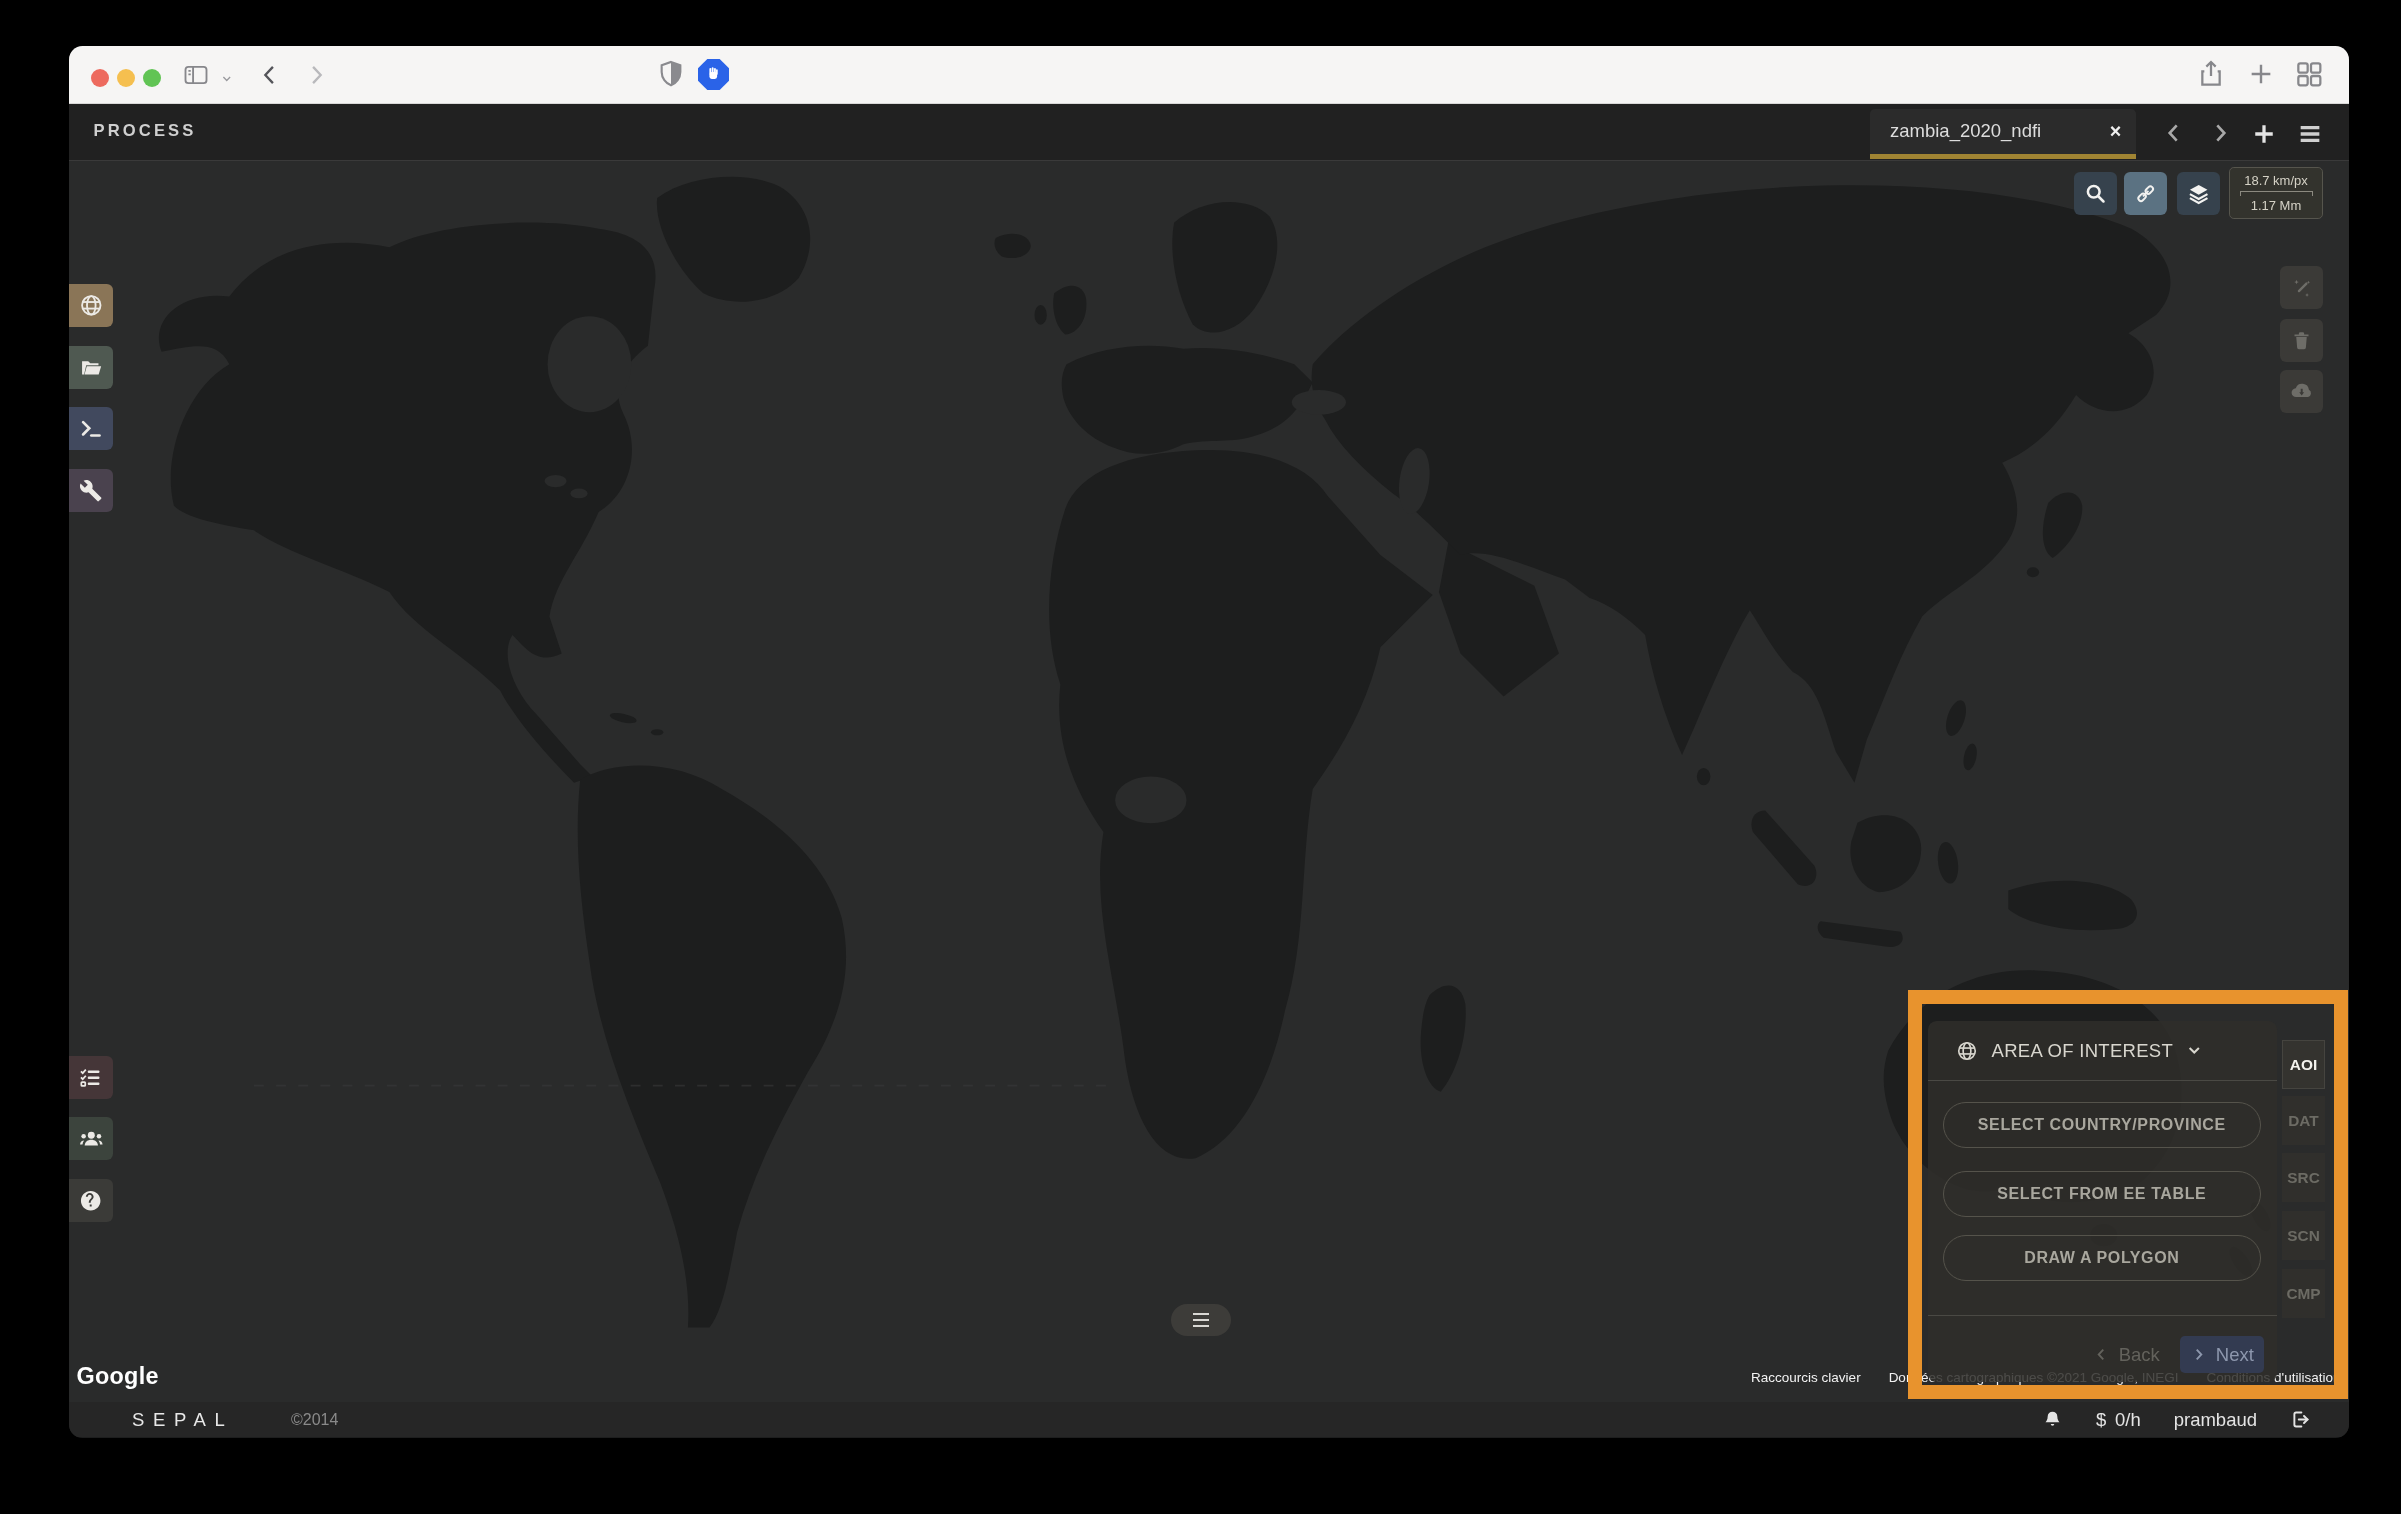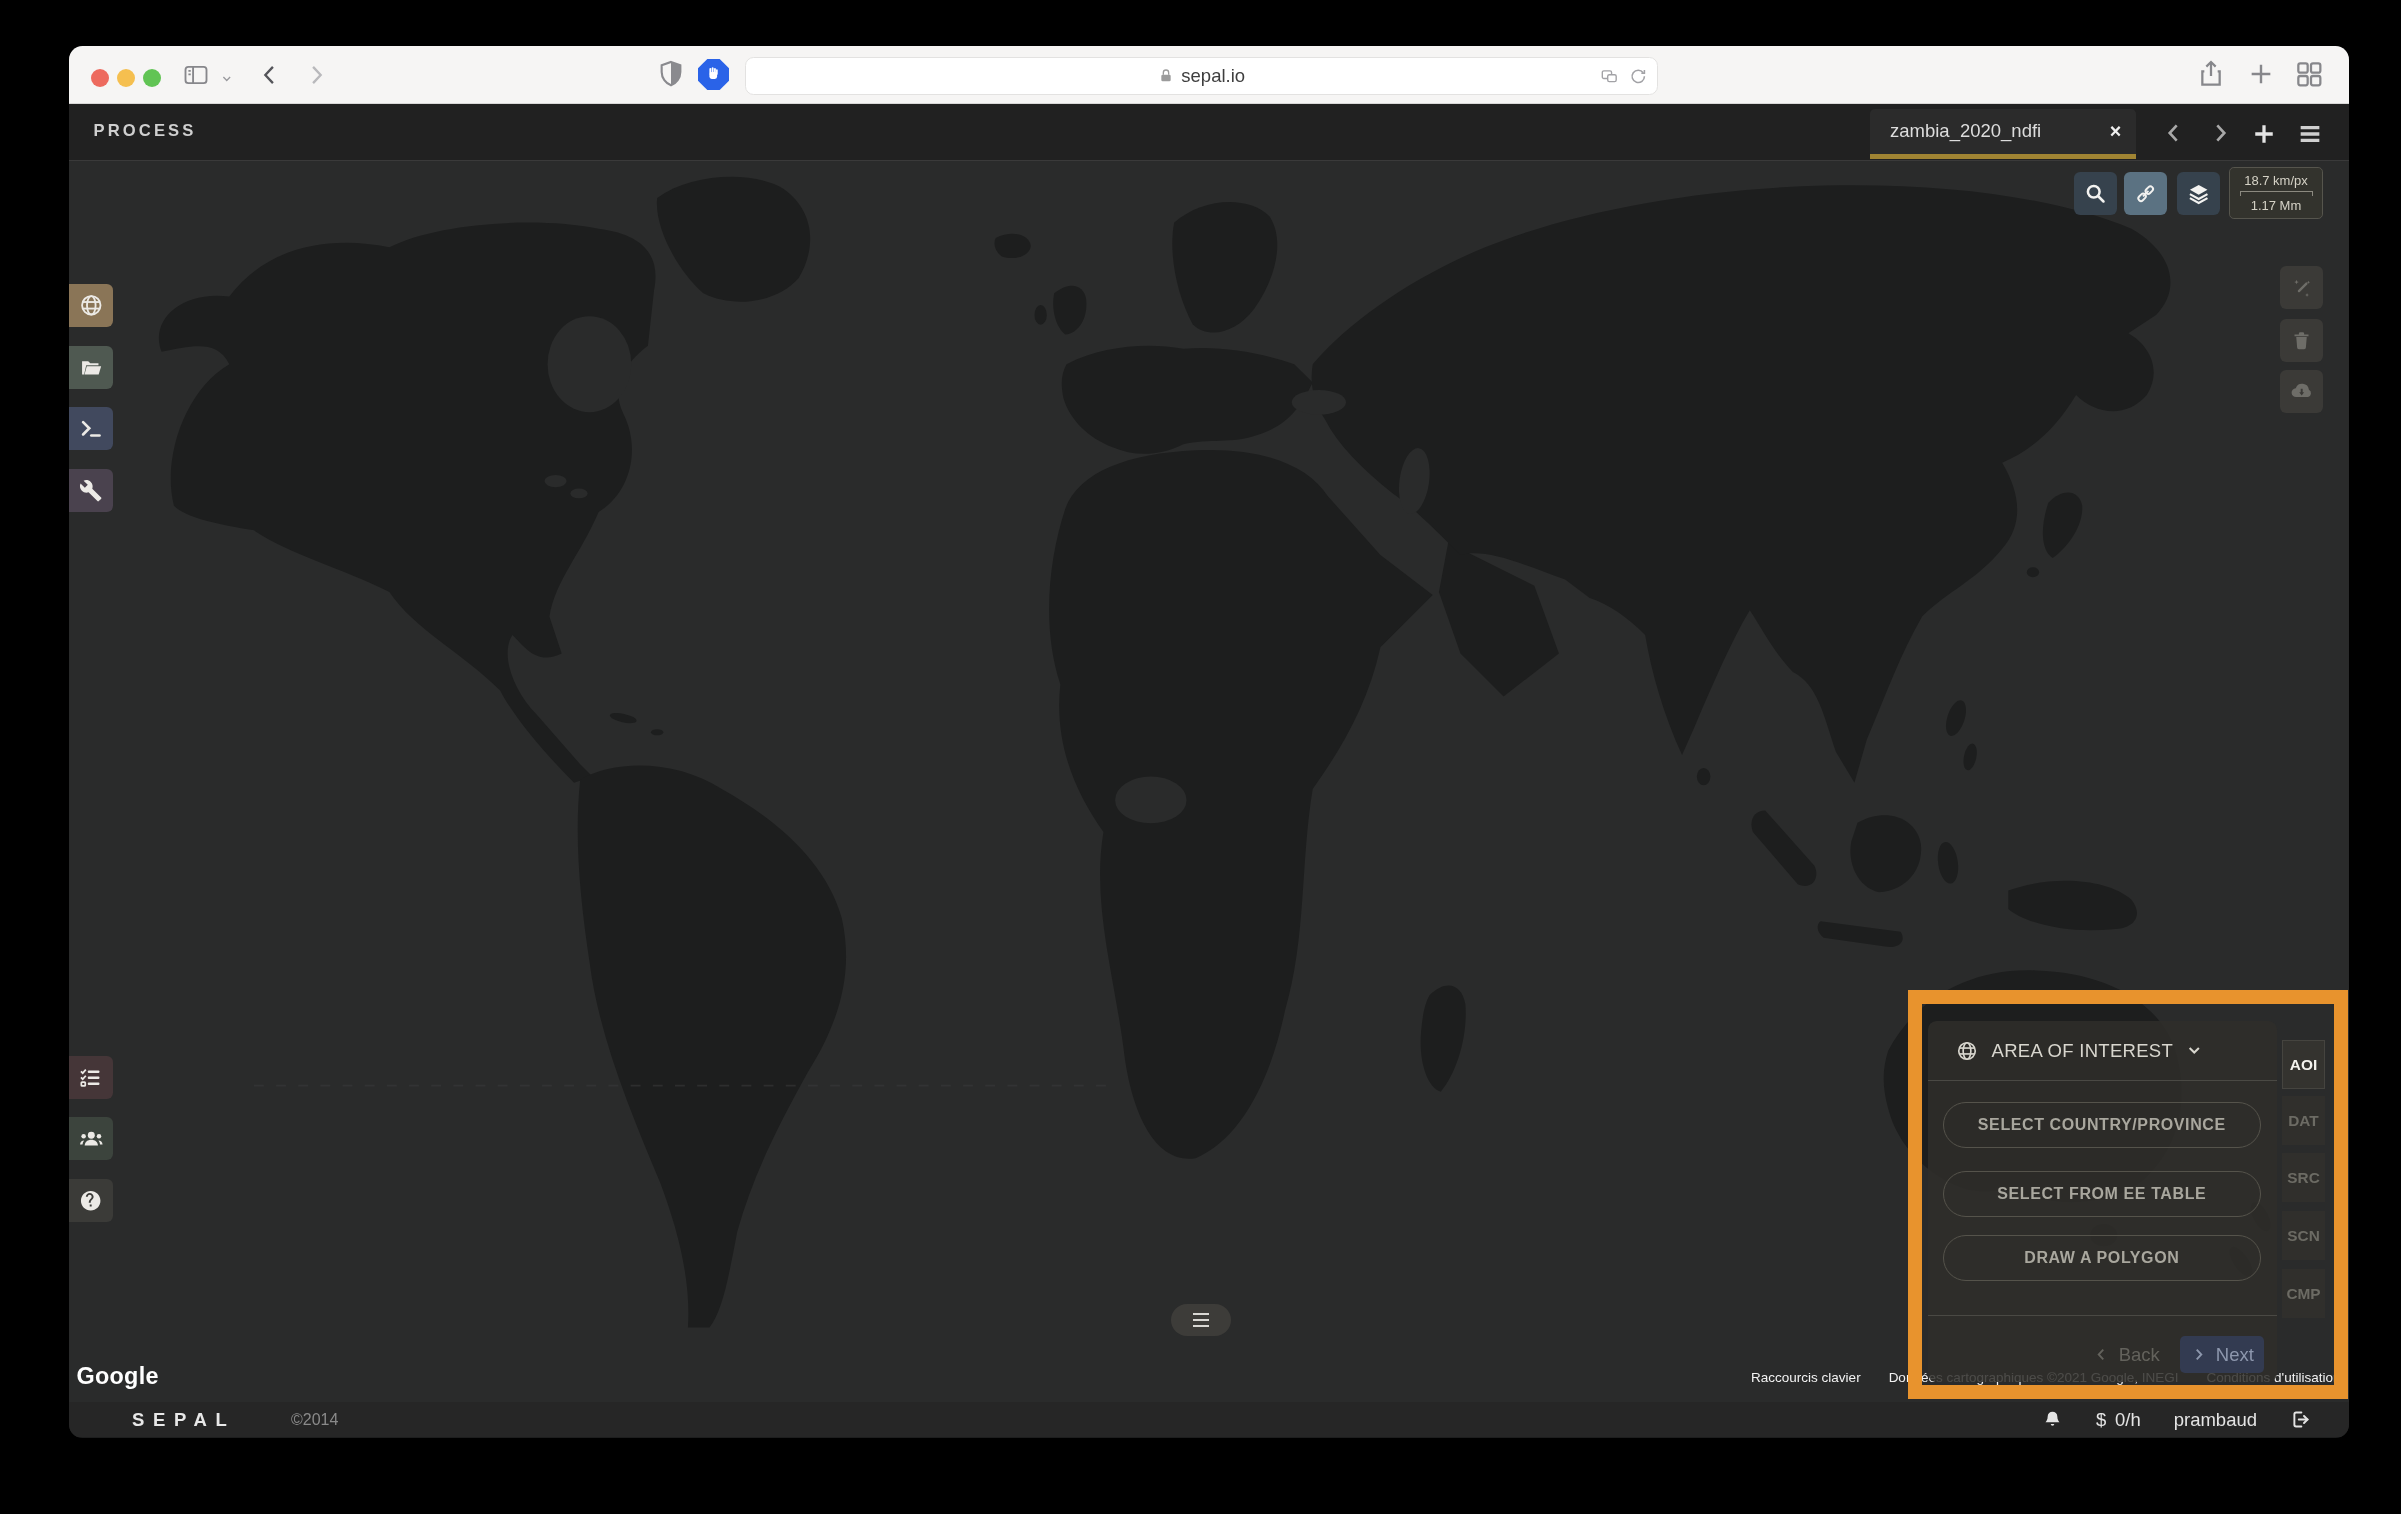--- a/index.html
+++ b/index.html
@@ -75,21 +75,21 @@
     display:flex; align-items:center; justify-content:center; gap:8.6px; color:#63625c; font-size:18.5px; }
   #btn-next { position:absolute; left:252px; top:20.3px; width:84px; height:37px; border-radius:4.9px;
     background:#333b51; display:flex; align-items:center; justify-content:center; gap:8.6px; color:#8d97ad; font-size:18.5px; }
   .step-tab { position:absolute; left:2213px; width:43px; height:49px; border-radius:0; z-index:3;
     display:flex; align-items:center; justify-content:center; font-size:15.4px; font-weight:bold;
     background:#302f2c; color:#6c6b64; }
   #step-aoi { background:#34332f; color:#f4f3ee; border:0.6px solid #45443f; }
 
   
   #statusbar { position:absolute; left:0; top:1356px; width:100%; height:35px; background:#262626; }
-  #brand { position:absolute; left:63px; top:7.4px; color:#e8e8e8; font-size:18.5px; font-weight:bold; letter-spacing:8.6px; }
+  #brand { position:absolute; left:63px; top:7.4px; color:#e8e8e8; font-size:18.5px; font-weight:normal; letter-spacing:8.6px; }
   #copyright { position:absolute; left:222px; top:9.2px; color:#8a8a8a; font-size:16px; }
   #status-right { position:absolute; right:38px; top:0; height:100%; display:flex; align-items:center; gap:33px; color:#e4e4e4; font-size:18.5px; }
   #usage { display:flex; align-items:center; gap:8.6px; }
 
   
   #highlight { position:absolute; left:1908px; top:990px; width:440px; height:409px;
     border:14.8px solid #e8932d; z-index:50; pointer-events:none; }
 </style>
 </head>
 <body>
@@ -136,43 +136,20 @@
         <svg width="18.5" height="18.5" viewBox="0 0 24 24" fill="#fff">
             <rect x="7" y="9" width="10" height="9" rx="3"></rect>
             <rect x="7" y="4" width="2.4" height="8" rx="1.2"></rect>
             <rect x="10" y="3" width="2.4" height="9" rx="1.2"></rect>
             <rect x="13" y="4" width="2.4" height="8" rx="1.2"></rect>
             <rect x="15.6" y="5.5" width="2.2" height="7" rx="1.1"></rect>
           </svg>
       </span>
     </span>
 
-    <div id="url-field">
-      <span>
-        <svg width="16" height="16" viewBox="0 0 24 24" fill="#9b9b9b">
-            <rect x="5" y="10" width="14" height="10" rx="2"></rect>
-            <path d="M8 10V7a4 4 0 0 1 8 0v3" fill="none" stroke="#9b9b9b" stroke-width="2"></path>
-          </svg>
-      </span>
-      <span>sepal.io</span>
-      <span id="url-right-icons">
-        <span>
-          <svg width="18.5" height="18.5" viewBox="0 0 24 24" fill="none" stroke="currentColor" stroke-width="1.8">
-              <rect x="3" y="5" width="12" height="10" rx="2"></rect>
-              <rect x="10" y="10" width="11" height="9" rx="2" fill="#fff"></rect>
-            </svg>
-        </span>
-        <span>
-          <svg width="18.5" height="18.5" viewBox="0 0 24 24" fill="none" stroke="currentColor" stroke-width="2">
-              <path d="M18.5 7.5A8 8 0 1 0 20 12"></path>
-              <polyline points="20,4 20,8 16,8"></polyline>
-            </svg>
-        </span>
-      </span>
-    </div>
 
     <span class="chrome-ico" style="left:2126px; top:12.3px;">
       <svg width="32" height="32" viewBox="0 0 24 24" fill="none" stroke="currentColor" stroke-width="1.7">
           <path d="M7 10H5.5v10h13V10H17"></path>
           <line x1="12" y1="3" x2="12" y2="13.5"></line>
           <polyline points="8.5,6.5 12,3 15.5,6.5"></polyline>
         </svg>
     </span>
     <span class="chrome-ico" style="left:2176px; top:12.3px;">
       <svg width="32" height="32" viewBox="0 0 24 24" fill="none" stroke="currentColor" stroke-width="1.8">

